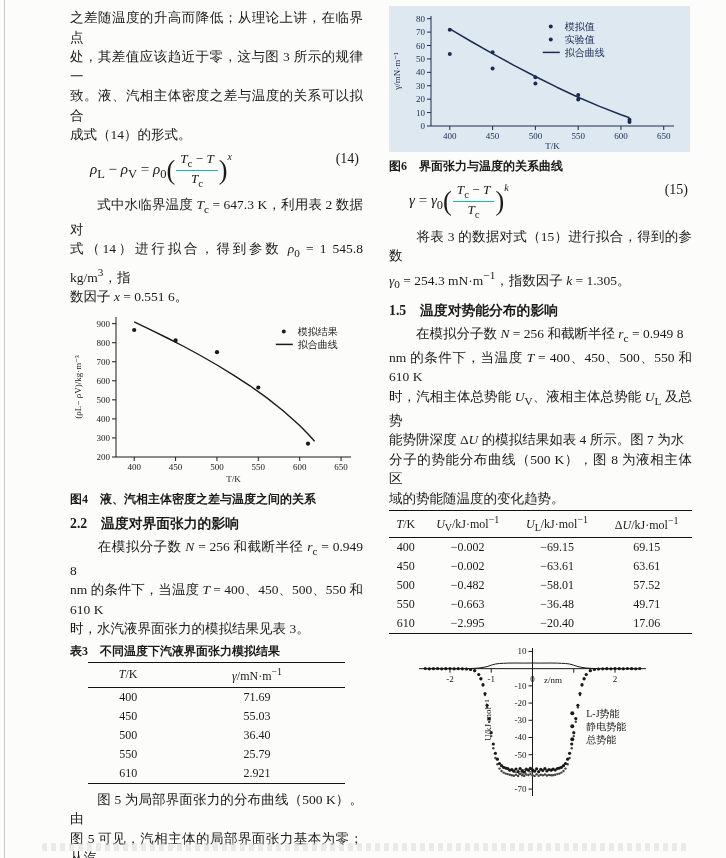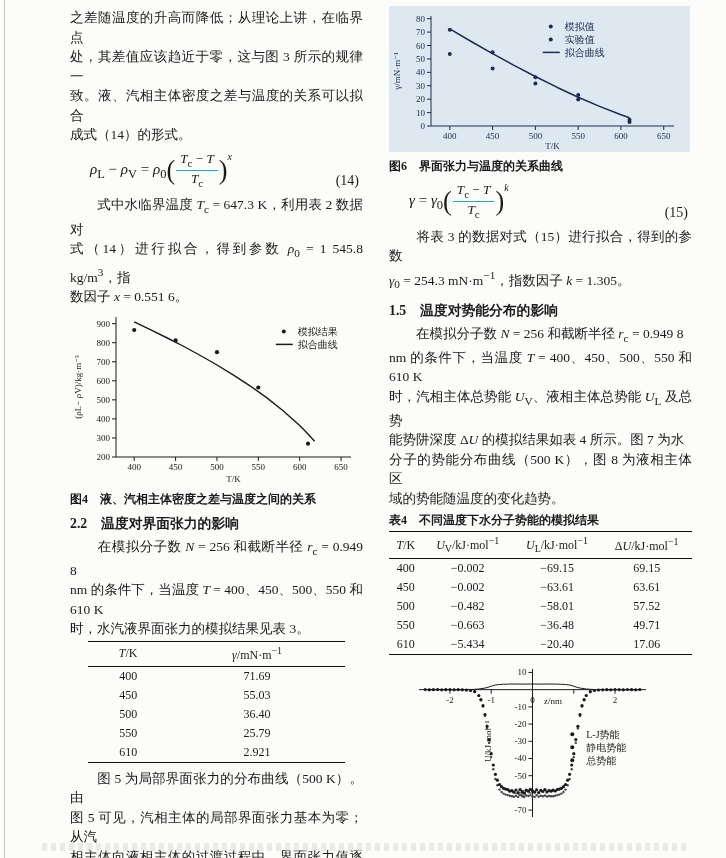--- a/index.html
+++ b/index.html
@@ -4,21 +4,21 @@
 <style>
   html,body{margin:0;padding:0;}
   body{width:726px;height:858px;background:#fcfcfa;font-family:"Liberation Serif","DejaVu Serif",serif;color:#1a1a1a;overflow:hidden;position:relative;}
   .page{position:relative;width:726px;height:858px;text-decoration:underline;}
   .edge-line{position:absolute;left:4px;top:0;width:1px;height:858px;background:#c8c8c4;}
   .col{position:absolute;top:6px;}
   .col-left{left:70px;width:293px;}
   .col-right{left:389px;top:4px;width:303px;}
   p.body-text{margin:2px 0;font-size:13.5px;line-height:19.5px;text-align:justify;}
   h3.sec{margin:7px 0 4px;font-size:13.8px;font-weight:bold;}
-  .equation{display:flex;align-items:flex-end;margin:6px 0;padding-left:20px;font-size:15px;}
+  .equation{display:flex;align-items:flex-start;margin:6px 0;padding-left:20px;font-size:15px;}
   .eq-num{margin-left:auto;padding-right:4px;font-size:14px;padding-left:24px;}
   .frac{display:inline-flex;flex-direction:column;vertical-align:middle;text-align:center;font-size:0.88em;line-height:1.2;margin:0 1px;}
   .frac .num{border-bottom:1px solid #14b8a6;padding:0 4px;}
   .frac .den{padding:0 4px;}
   .paren{font-size:1.75em;font-weight:300;vertical-align:middle;line-height:0.9;}
   sup.exp{font-size:10px;vertical-align:14px;}
   figure{margin:2px 0 0;}
   figcaption,.tbl-title{text-align:left;font-size:12px;font-weight:600;margin:2px 0 7px;}
   .tbl-title{margin:4px 0 2px;}
   table.sci{border-collapse:collapse;margin:0 auto 6px;font-size:12px;border-top:1.5px solid #111;border-bottom:1.5px solid #111;}
@@ -87,20 +87,21 @@
             <path d="M64.2 12.8 L80.8 20.8 L97.3 29.0 L113.9 37.5 L130.4 46.5 L147.0 56.0 L163.5 66.1 L180.0 76.8 L196.6 88.6 L213.1 101.7 L229.7 116.6 L238.0 125.1 L244.6 132.2" fill="none" stroke="#1a1a1a" stroke-width="1.4" stroke-linejoin="round"></path>
             <circle cx="213.8" cy="22.4" r="2" fill="#1a1a1a"></circle>
             <text x="227.8" y="25.9" fill="#1a1a1a" font-size="10">模拟结果</text>
             <line x1="205.8" y1="35.4" x2="222.8" y2="35.4" stroke="#1a1a1a" stroke-width="1.5"></line>
             <text x="227.8" y="38.9" fill="#1a1a1a" font-size="10">拟合曲线</text>
           </svg></div>
       <figcaption>图4　液、汽相主体密度之差与温度之间的关系</figcaption>
     </figure>
     <h3 class="sec">2.2　温度对界面张力的影响</h3>
     <p class="body-text">　　在模拟分子数 <i>N</i> = 256 和截断半径 <i>r</i><sub>c</sub> = 0.949 8<br>nm 的条件下，当温度 <i>T</i> = 400、450、500、550 和 610 K<br>时，水汽液界面张力的模拟结果见表 3。</p>
+    <div class="tbl-title">表3　不同温度下汽液界面张力模拟结果</div>
     <table class="sci" id="tbl3">
         <thead>
           <tr>
             <th><i>T</i>/K</th>
             <th><i>γ</i>/mN·m<sup>−1</sup></th>
           </tr>
         </thead>
         <tbody>
           <tr>
             <td>400</td>
@@ -189,21 +190,20 @@
     <div class="equation">
       <span class="eq-body"><i>γ</i> = <i>γ</i><sub>0</sub><span class="paren">(</span><span class="frac">
             <span class="num"><i>T</i><sub>c</sub> − <i>T</i></span>
             <span class="den"><i>T</i><sub>c</sub></span>
           </span><span class="paren">)</span><sup class="exp"><i>k</i></sup></span>
       <span class="eq-num">(15)</span>
     </div>
     <p class="body-text">　　将表 3 的数据对式（15）进行拟合，得到的参数<br><i>γ</i><sub>0</sub> = 254.3 mN·m<sup>−1</sup>，指数因子 <i>k</i> = 1.305。</p>
     <h3 class="sec">1.5　温度对势能分布的影响</h3>
     <p class="body-text">　　在模拟分子数 <i>N</i> = 256 和截断半径 <i>r</i><sub>c</sub> = 0.949 8<br>nm 的条件下，当温度 <i>T</i> = 400、450、500、550 和 610 K<br>时，汽相主体总势能 <i>U</i><sub>V</sub>、液相主体总势能 <i>U</i><sub>L</sub> 及总势<br>能势阱深度 Δ<i>U</i> 的模拟结果如表 4 所示。图 7 为水<br>分子的势能分布曲线（500 K），图 8 为液相主体区<br>域的势能随温度的变化趋势。</p>
-    <div class="tbl-title">表4　不同温度下水分子势能的模拟结果</div>
     <table class="sci" id="tbl4">
         <thead>
           <tr>
             <th><i>T</i>/K</th>
             <th><i>U</i><sub>V</sub>/kJ·mol<sup>−1</sup></th>
             <th><i>U</i><sub>L</sub>/kJ·mol<sup>−1</sup></th>
             <th>Δ<i>U</i>/kJ·mol<sup>−1</sup></th>
           </tr>
         </thead>
         <tbody>
@@ -226,21 +226,21 @@
             <td>57.52</td>
           </tr>
           <tr>
             <td>550</td>
             <td>−0.663</td>
             <td>−36.48</td>
             <td>49.71</td>
           </tr>
           <tr>
             <td>610</td>
-            <td>−5.434</td>
+            <td>−2.995</td>
             <td>−20.40</td>
             <td>17.06</td>
           </tr>
         </tbody>
       </table>
     <figure>
       <div class="chart"><svg width="301" height="164" viewBox="0 0 301 164">
             <line x1="30" y1="28.651162790697676" x2="257" y2="28.651162790697676" stroke="#1a1a1a" stroke-width="1"></line>
             <line x1="143.5" y1="8" x2="143.5" y2="156" stroke="#1a1a1a" stroke-width="1"></line>
             <line x1="143.5" y1="11.441860465116278" x2="139.5" y2="11.441860465116278" stroke="#1a1a1a"></line>

